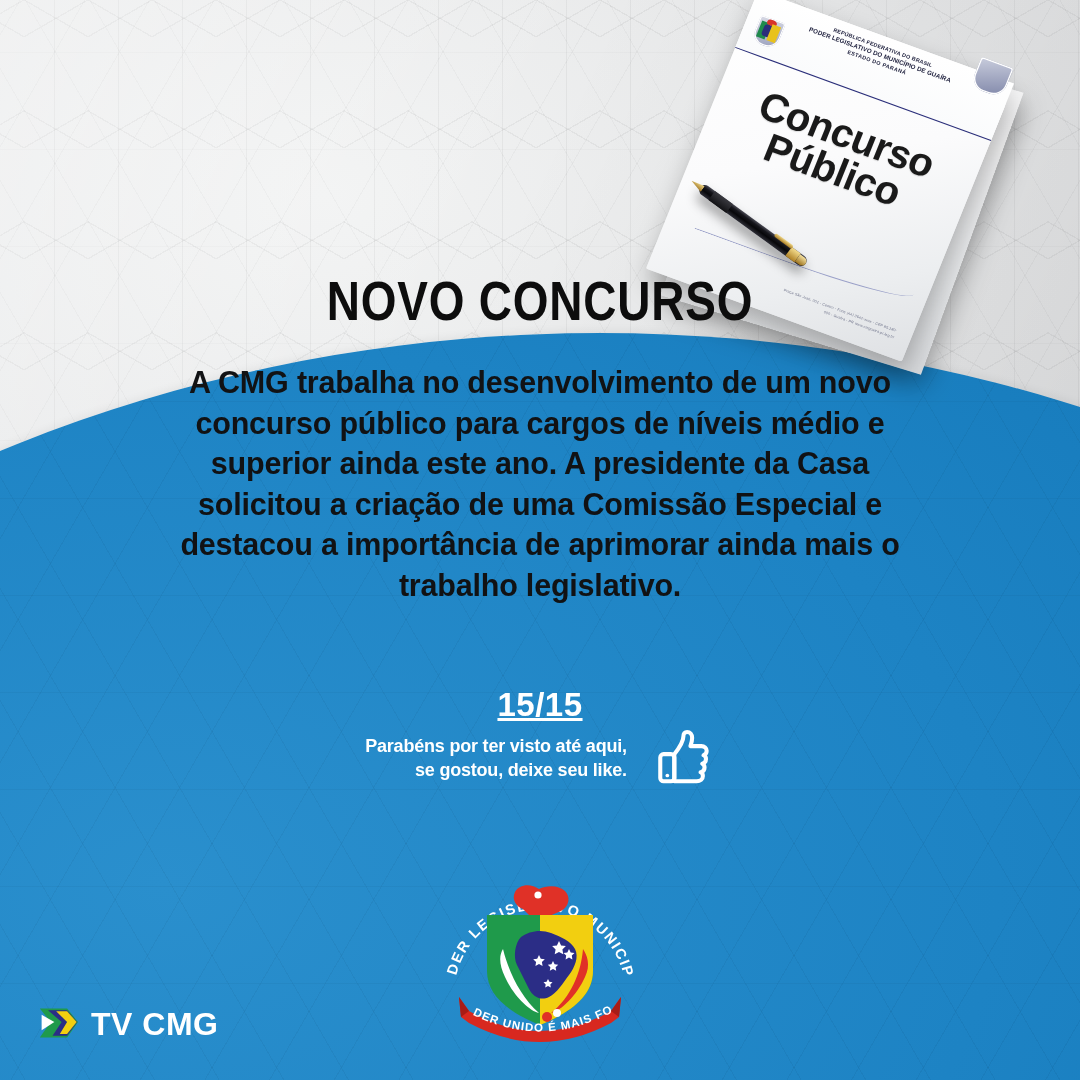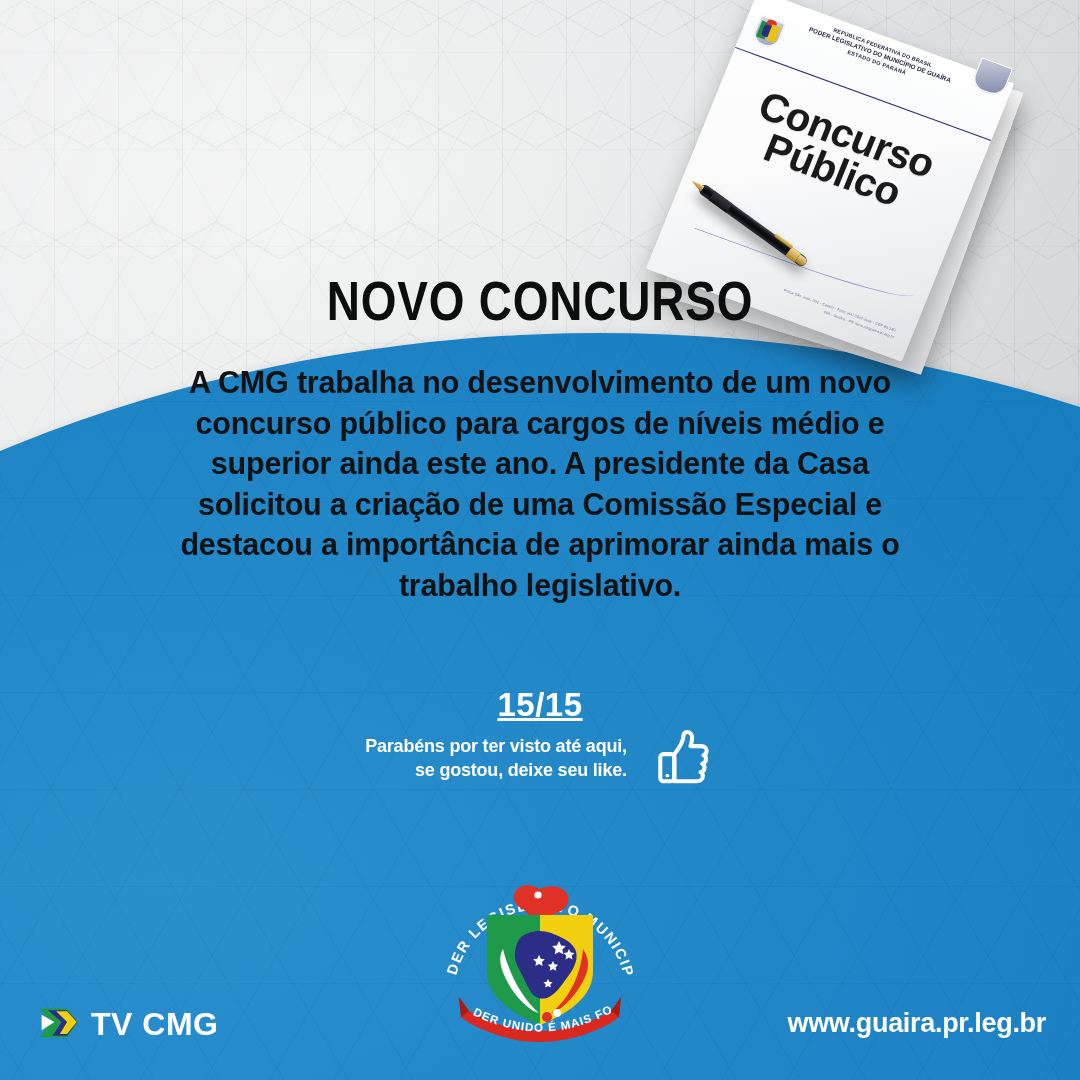--- a/index.html
+++ b/index.html
@@ -299,15 +299,14 @@
   <div class="tvcmg">
     <svg class="tvcmg-mark" viewBox="0 0 48 44">
       <path d="M4 6 H34 L46 21 L34 38 H4 L16 21 Z" fill="#1f9a4b"></path>
       <path d="M13 8 H34 L45 21 L34 36 H18 L28 21 Z" fill="#2b2d86"></path>
       <path d="M22 9 H34 L44.5 21 L34 34 H26 L34 21 Z" fill="#f2cf10"></path>
       <path d="M6 13 L20 21 L6 30 Z" fill="#ffffff"></path>
     </svg>
     <span class="tvcmg-text">TV CMG</span>
   </div>
 
-  <div class="site">www.guaira.pr.leg.br</div>
 
 </div>
 
 </body></html>

